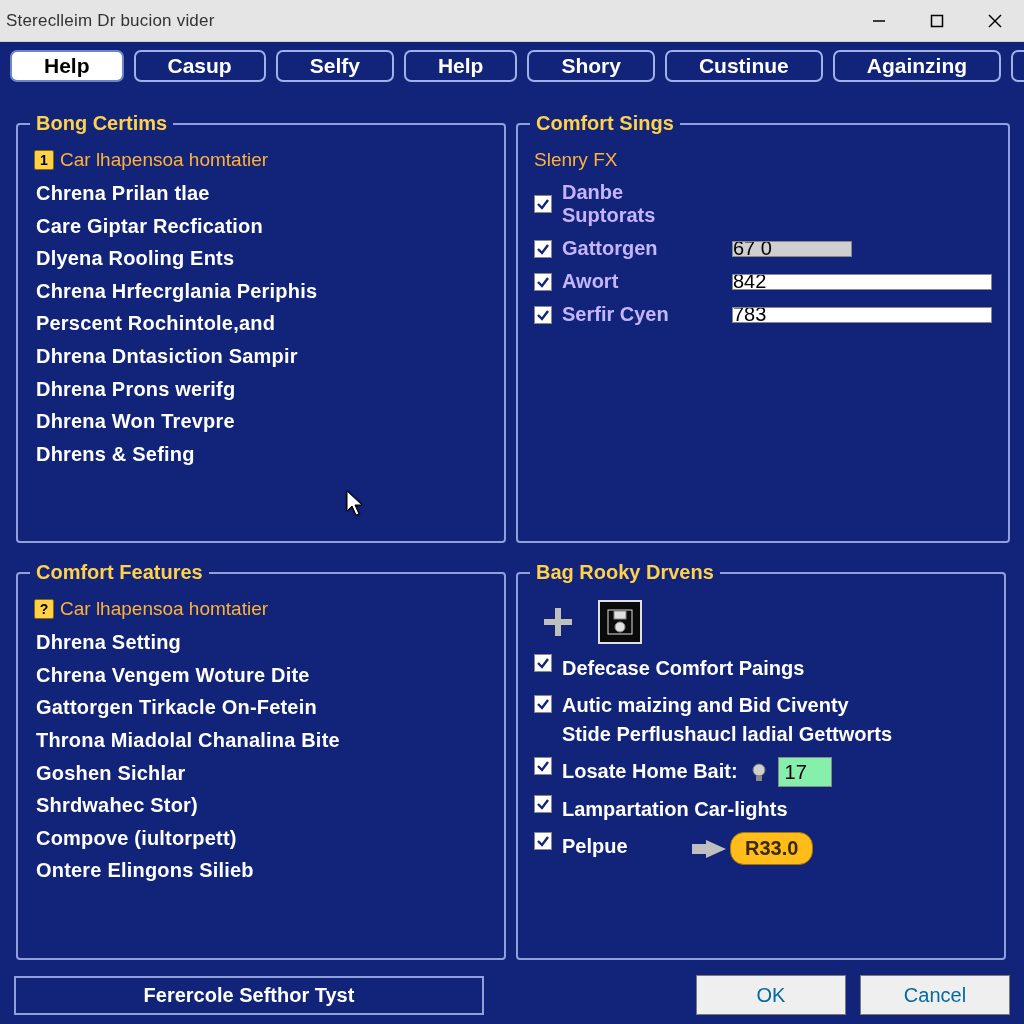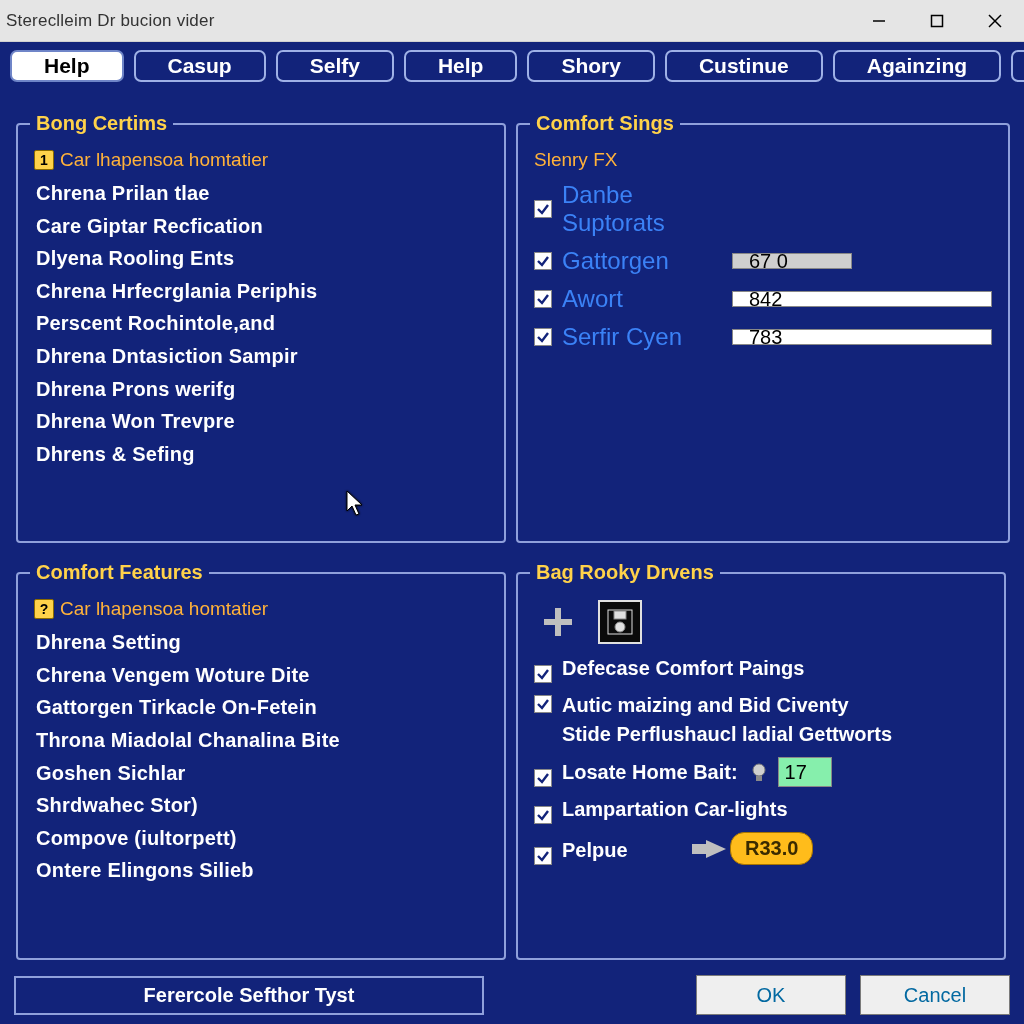--- a/index.html
+++ b/index.html
@@ -119,39 +119,39 @@
     color:#ffb23a; font-size:19px; margin:2px 0 8px 0;
   }
   .settings-row {
     display:flex; align-items:center; gap:10px; margin:10px 0;
   }
   .settings-row .cb {
     width:18px;height:18px;border:1px solid #888;background:#fff;display:flex;align-items:center;justify-content:center;flex:0 0 18px;
   }
   .settings-row .cb svg{stroke:#12237a;stroke-width:2.4;fill:none}
   .settings-row label {
-    color:#3b82f6;font-weight:400;font-size:24px;flex:0 0 160px;
+    color:#c4b5fd;font-weight:700;font-size:20px;flex:0 0 160px;
   }
   .settings-row input[type=text]{
-    height:16px;font-size:20px;padding:0 16px;border:1px solid #888;background:#fff;color:#000;font-family:inherit;
+    height:16px;font-size:20px;padding:0 0;border:1px solid #888;background:#fff;color:#000;font-family:inherit;
   }
   .settings-row input.dim { background:#cfcfcf; }
 
   
   .drv-tools { display:flex; gap:18px; margin:4px 0 10px 2px; align-items:center; }
   .toolbtn {
     width:44px;height:44px;display:flex;align-items:center;justify-content:center;
   }
   .toolbtn.plus svg{stroke:#bfbfbf;stroke-width:6;fill:none}
   .toolbtn.disk {
     border:2px solid #e0e0e0;background:#0a0a0a;
   }
   .toolbtn.disk svg{fill:#e0e0e0;stroke:#888;stroke-width:1}
 
-  .drv-row{display:flex;align-items:flex-end;gap:10px;margin:8px 0;color:#fff;font-weight:700;font-size:20px;line-height:1.45}
+  .drv-row{display:flex;align-items:flex-start;gap:10px;margin:8px 0;color:#fff;font-weight:700;font-size:20px;line-height:1.45}
   .drv-row .cb{width:18px;height:18px;border:1px solid #888;background:#fff;display:flex;align-items:center;justify-content:center;flex:0 0 18px}
   .drv-row .cb svg{stroke:#12237a;stroke-width:2.4;fill:none}
   .drv-row .txt{flex:1}
   .drv-row .suffix{display:flex;align-items:center;gap:8px}
   .bulb{width:22px;height:22px}
   .bolt{width:30px;height:22px}
   .mini-input{width:54px;height:30px;border:1px solid #888;background:#86efac;color:#000;font-size:20px;padding:0 6px;font-family:inherit}
   .pill{
     background:#ffbc1b;border:1px solid #a87400;border-radius:14px;
     color:#3a2a00;font-weight:800;font-size:20px;padding:1px 14px;

